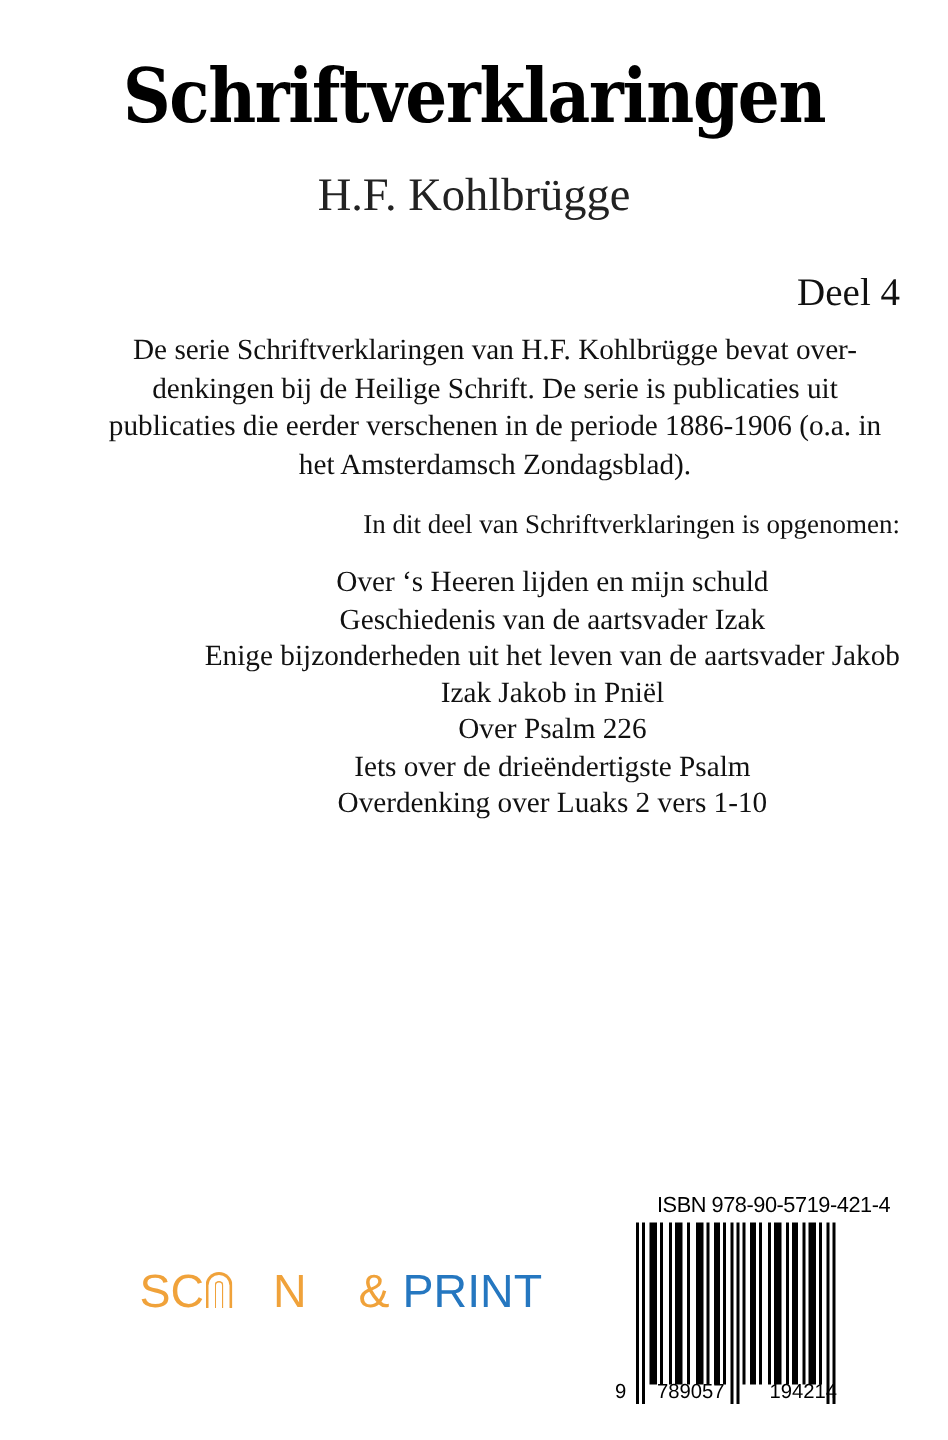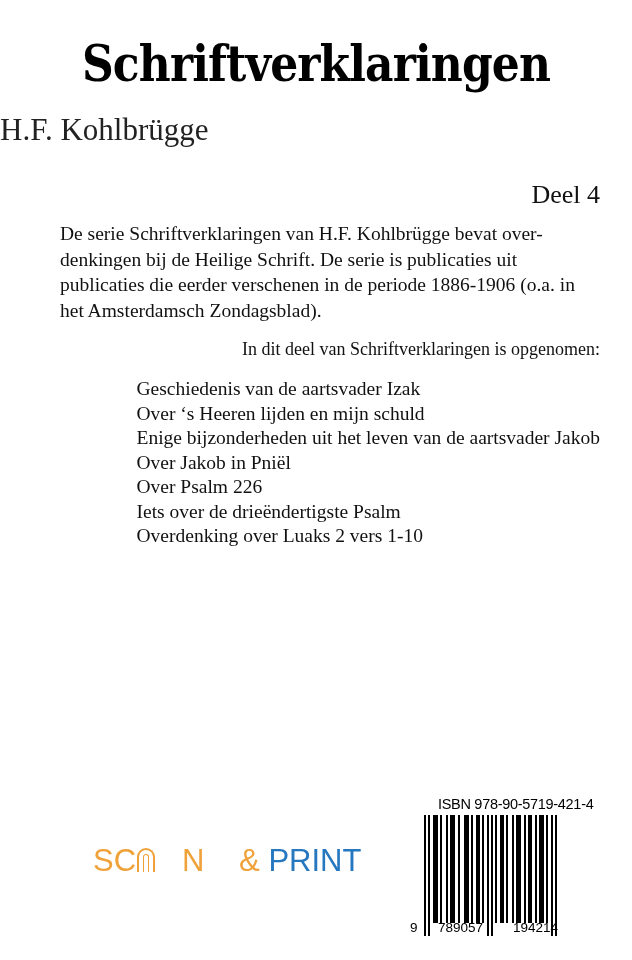--- a/index.html
+++ b/index.html
@@ -6,25 +6,25 @@
   body {
     width: 632px; height: 960px; background: #ffffff; position: relative; overflow: hidden;
     font-family: "DejaVu Serif", "Liberation Serif", serif; color: #1a1a24;
   }
   .title {
     position: absolute; left: 0; width: 632px; top: 34px; text-align: center;
     font-family: "DejaVu Serif", serif; font-weight: bold; font-size: 50px; letter-spacing: -1px;
     color: #000; transform: scaleX(0.88); transform-origin: center;
   }
   .author {
-    position: absolute; left: 0; width: 632px; top: 112px; text-align: left;
+    position: absolute; left: 0; width: 632px; top: 112px; text-align: center;
     font-family: "Liberation Serif", serif; font-size: 31px; color: #222;
   }
   .right-col {
-    position: absolute; right: 32px; text-align: left;
+    position: absolute; right: 32px; text-align: center;
     font-family: "Liberation Serif", serif; color: #111;
   }
   .volume { top: 180px; font-size: 26px; }
   .desc { top: 221px; font-size: 19.5px; line-height: 25.5px; width: 540px; }
   .intro { top: 337px; font-size: 18px; line-height: 25px; }
   .contents { top: 377px; font-size: 19.5px; line-height: 24.5px; }
   .contents div { white-space: nowrap; }
   .barcode-wrap { position: absolute; left: 410px; top: 796px; width: 200px; height: 150px; }
   .isbn { position: absolute; left: 28px; top: 0; font-family: "Liberation Sans", sans-serif; font-size: 14.5px; color: #000; letter-spacing: -0.3px; }
   .bars { position: absolute; left: 14px; top: 19px; width: 165px; height: 120px; display: flex; align-items: flex-start; }
@@ -49,24 +49,24 @@
 <div class="right-col desc">
   <div>De serie Schriftverklaringen van H.F. Kohlbrügge bevat over-</div>
   <div>denkingen bij de Heilige Schrift. De serie is publicaties uit</div>
   <div>publicaties die eerder verschenen in de periode 1886-1906 (o.a. in</div>
   <div>het Amsterdamsch Zondagsblad).</div>
 </div>
 
 <div class="right-col intro">In dit deel van Schriftverklaringen is opgenomen:</div>
 
 <div class="right-col contents">
+  <div>Over ‘s Heeren lijden en mijn schuld</div>
   <div>Geschiedenis van de aartsvader Izak</div>
-  <div>Over ‘s Heeren lijden en mijn schuld</div>
   <div>Enige bijzonderheden uit het leven van de aartsvader Jakob</div>
-  <div>Over Jakob in Pniël</div>
+  <div>Izak Jakob in Pniël</div>
   <div>Over Psalm 226</div>
   <div>Iets over de drieëndertigste Psalm</div>
   <div>Overdenking over Luaks 2 vers 1-10</div>
 </div>
 
 <div class="barcode-wrap">
   <div class="isbn">ISBN 978-90-5719-421-4</div>
   <div class="bars">
     <span class="g" style="width:2px"></span>
       <span class="w" style="width:2px"></span>

